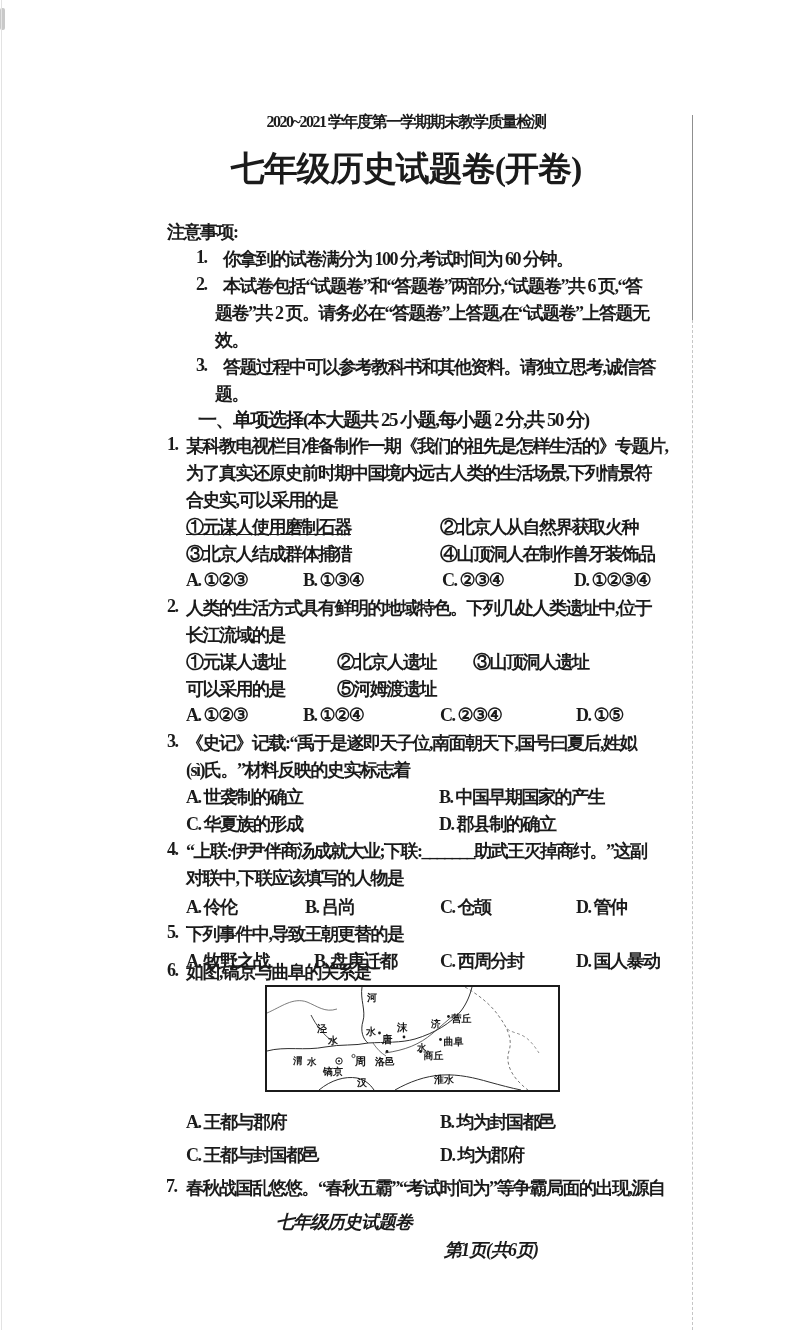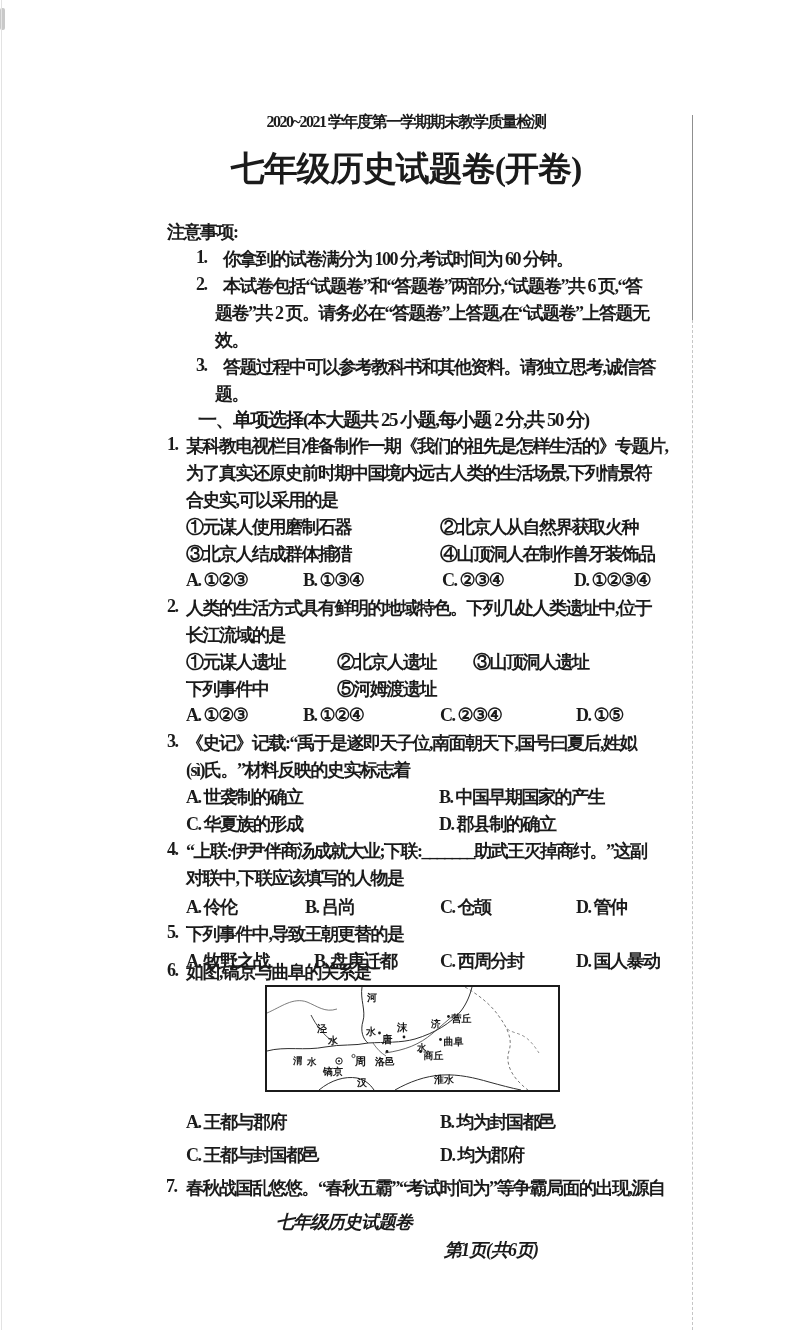--- a/index.html
+++ b/index.html
@@ -52,36 +52,36 @@
   <div class="ln num" style="top:355px;left:196px;">3.</div>
   <div class="ln" style="top:355px;left:223px;">答题过程中可以参考教科书和其他资料。请独立思考,诚信答</div>
   <div class="ln" style="top:382px;left:215px;">题。</div>
 
   <div class="ln sec" style="top:407px;left:165px;margin-left:33px;">一、单项选择(本大题共 25 小题,每小题 2 分,共 50 分)</div>
 
   <div class="ln num" style="top:434px;left:167px;">1.</div>
   <div class="ln" style="top:461px;left:186px;">为了真实还原史前时期中国境内远古人类的生活场景,下列情景符</div>
   <div class="ln" style="top:434px;left:186px;">某科教电视栏目准备制作一期《我们的祖先是怎样生活的》专题片,</div>
   <div class="ln" style="top:488px;left:186px;">合史实,可以采用的是</div>
-  <div class="ln" style="top:515px;left:186px;">①元谋人使用磨制石器</div>
+  <div class="ln" style="top:515px;left:186px;text-decoration:underline;">①元谋人使用磨制石器</div>
   <div class="ln" style="top:515px;left:440px;">②北京人从自然界获取火种</div>
   <div class="ln" style="top:542px;left:186px;">③北京人结成群体捕猎</div>
   <div class="ln" style="top:542px;left:440px;">④山顶洞人在制作兽牙装饰品</div>
   <div class="ln" style="top:569px;left:186px;">A. ①②③</div>
   <div class="ln" style="top:569px;left:303px;">B. ①③④</div>
   <div class="ln" style="top:569px;left:442px;">C. ②③④</div>
   <div class="ln" style="top:569px;left:574px;">D. ①②③④</div>
 
   <div class="ln num" style="top:596px;left:167px;">2.</div>
   <div class="ln" style="top:596px;left:186px;">人类的生活方式具有鲜明的地域特色。下列几处人类遗址中,位于</div>
   <div class="ln" style="top:623px;left:186px;">长江流域的是</div>
   <div class="ln" style="top:650px;left:186px;">①元谋人遗址</div>
   <div class="ln" style="top:650px;left:337px;">②北京人遗址</div>
   <div class="ln" style="top:650px;left:473px;">③山顶洞人遗址</div>
-  <div class="ln" style="top:677px;left:186px;">下列事件中</div>
+  <div class="ln" style="top:677px;left:186px;">可以采用的是</div>
   <div class="ln" style="top:677px;left:337px;">⑤河姆渡遗址</div>
   <div class="ln" style="top:704px;left:186px;">A. ①②③</div>
   <div class="ln" style="top:704px;left:303px;">B. ①②④</div>
   <div class="ln" style="top:704px;left:440px;">C. ②③④</div>
   <div class="ln" style="top:704px;left:576px;">D. ①⑤</div>
 
   <div class="ln num" style="top:731px;left:167px;">3.</div>
   <div class="ln" style="top:731px;left:186px;">《史记》记载:“禹于是遂即天子位,南面朝天下,国号曰夏后,姓姒</div>
   <div class="ln" style="top:758px;left:186px;">(sì)氏。”材料反映的史实标志着</div>
   <div class="ln" style="top:785px;left:186px;">A. 世袭制的确立</div>

